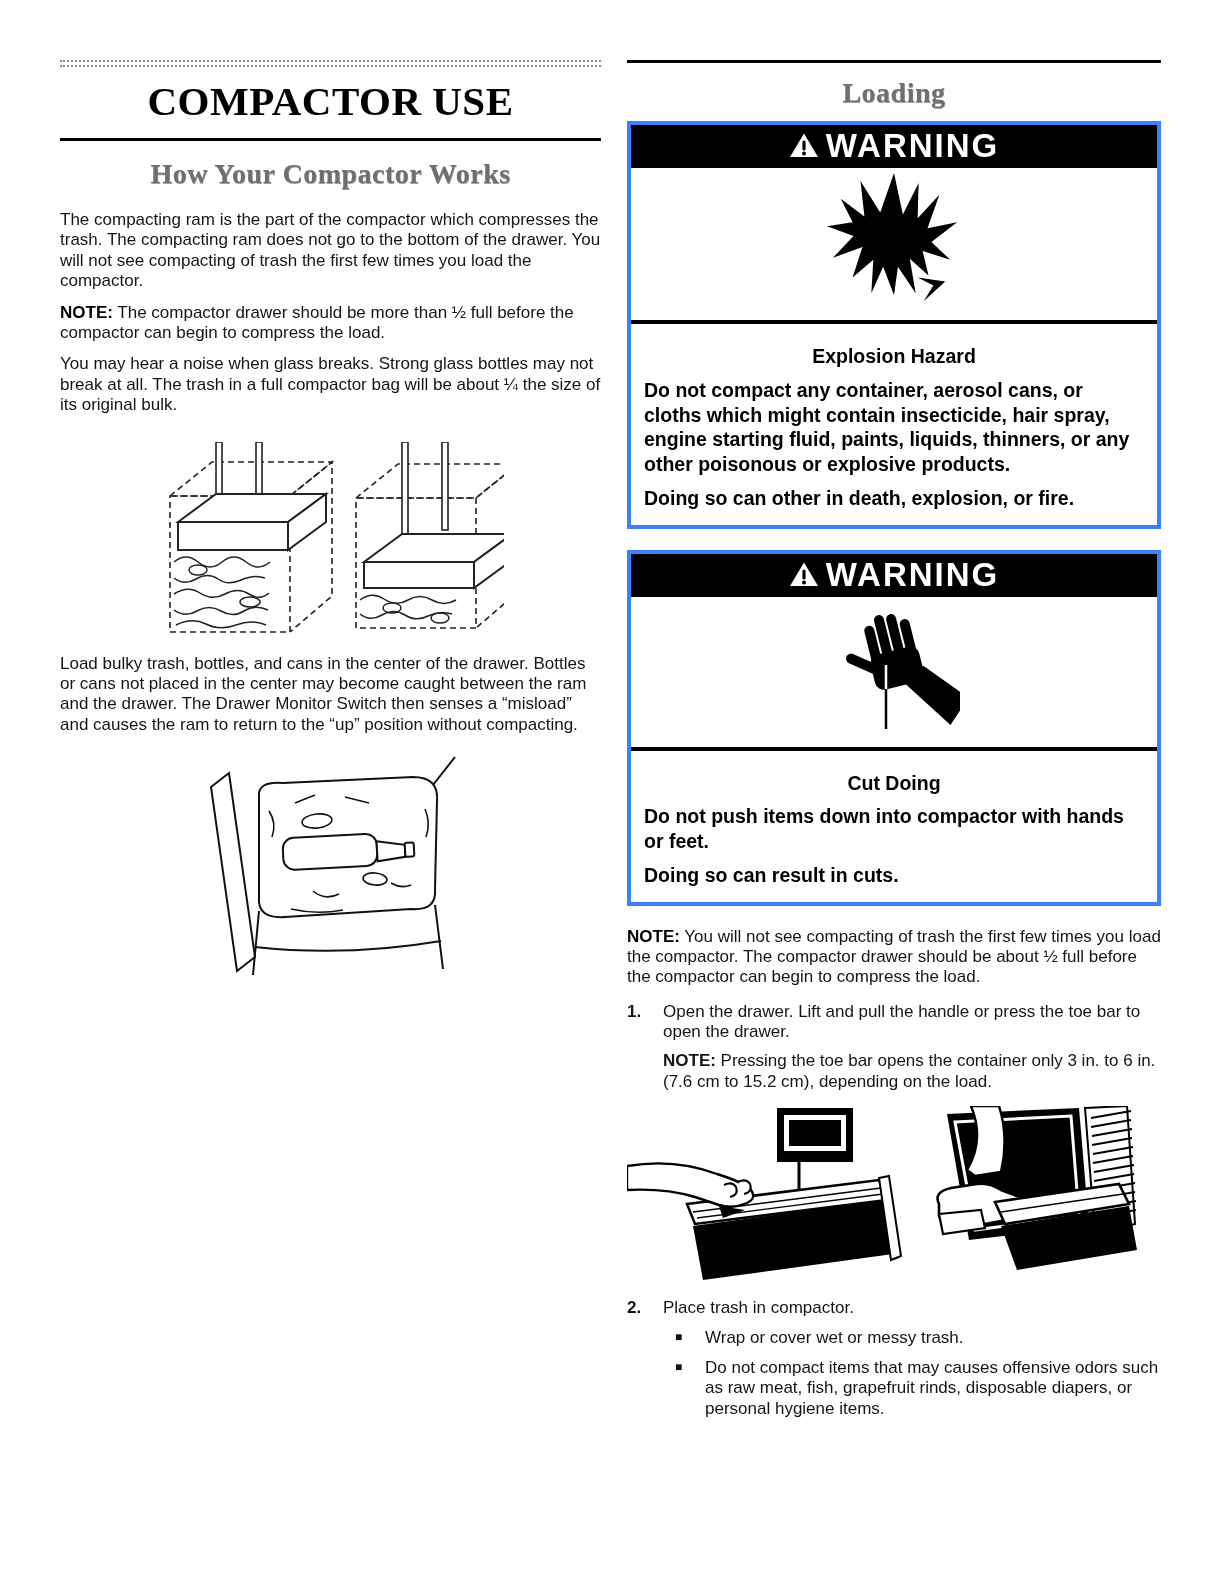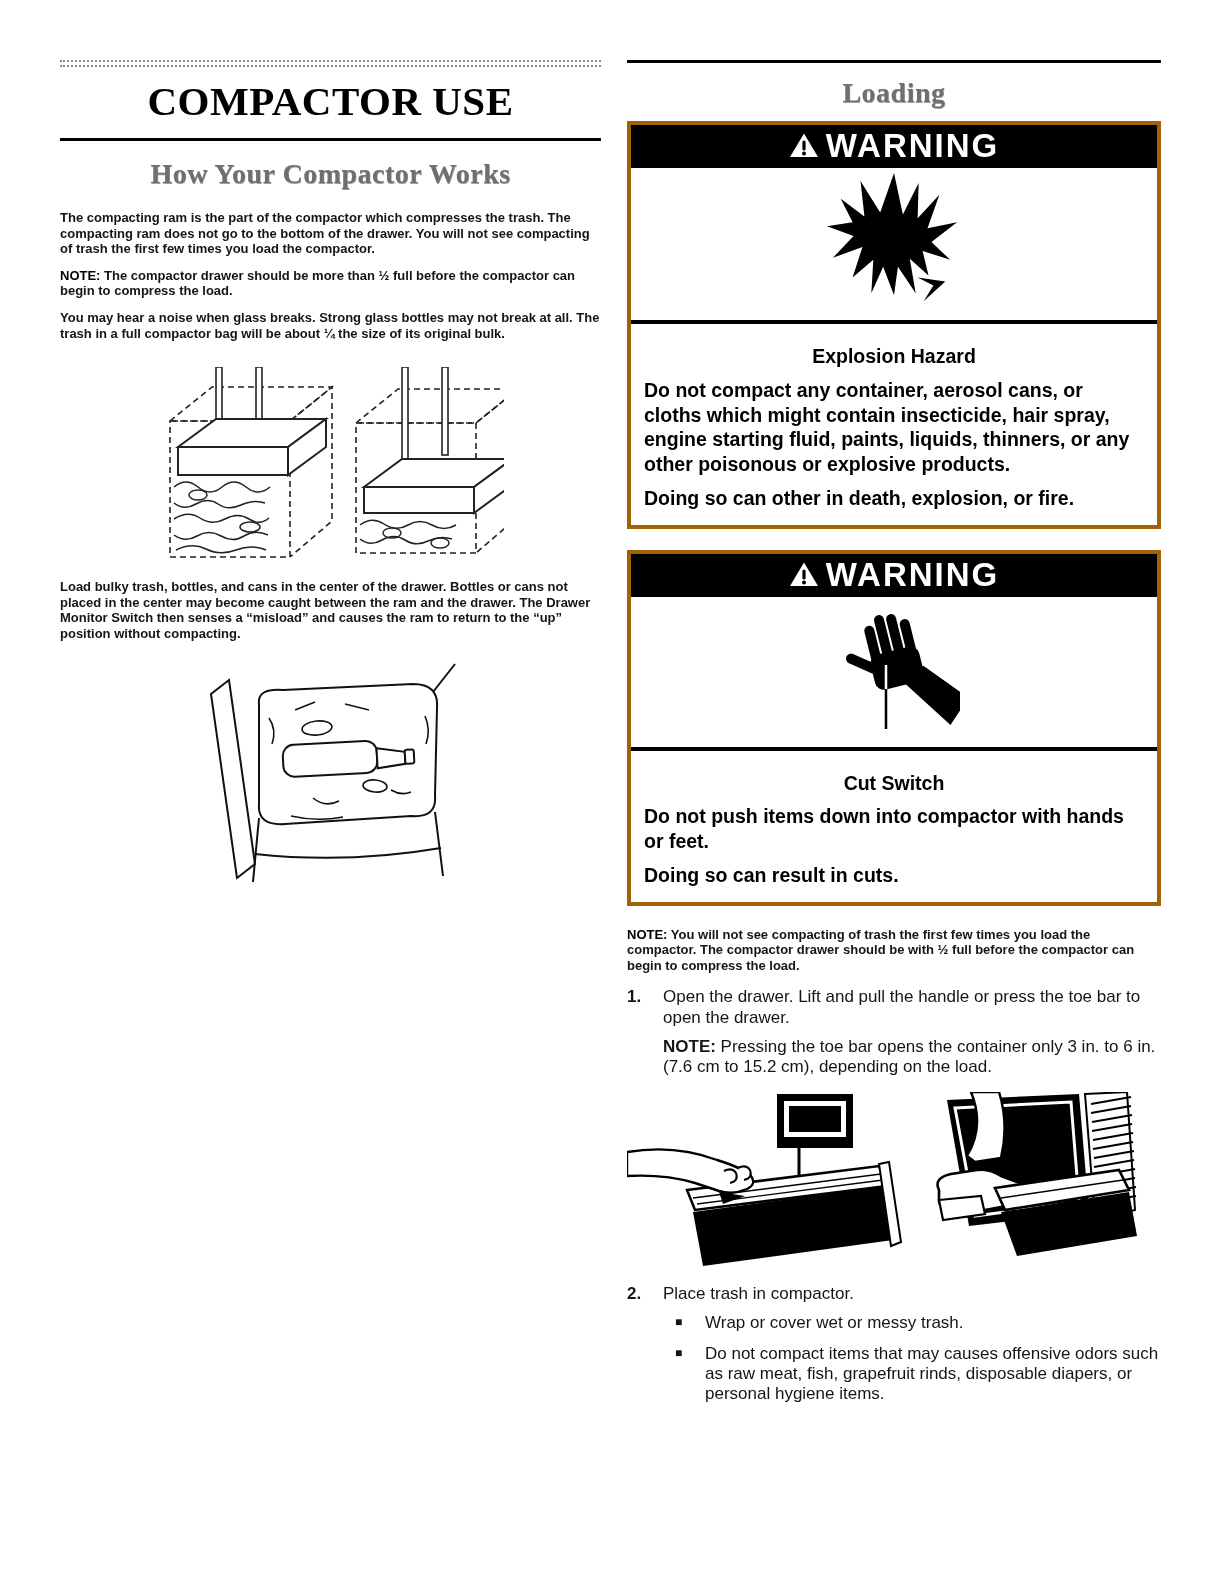--- a/index.html
+++ b/index.html
@@ -11,29 +11,29 @@
   .hatch-rule{height:3px;border-top:2px dotted #8a8a8a;border-bottom:2px dotted #8a8a8a;}
   .solid-rule{height:3px;background:#000;}
 
   .doc-title{font-family:"Liberation Serif",serif;font-weight:700;font-size:41px;line-height:1.05;
              text-align:center;color:#000;margin:13px 0 15px;letter-spacing:.5px;}
   .ghost-heading{font-family:"Liberation Serif",serif;font-weight:700;font-size:28px;text-align:center;
              color:#6f6f6f;margin:17px 0 20px;letter-spacing:.5px;
              text-shadow:.5px .5px 0 #a0a0a0;}
   .col-right .ghost-heading{margin:14px 0 12px;}
 
-  .body-text{font-size:13px;line-height:1.2;margin:0 0 11px;font-weight:bold;}
+  .body-text{font-size:17px;line-height:1.2;margin:0 0 11px;}
   .body-text b{color:#000;}
 
   .figwrap{text-align:center;}
   .fig{display:block;margin:0 auto;}
   .fig-ram{margin-top:26px;margin-bottom:14px;}
   .fig-drawer-top{margin-top:16px;}
 
-  .warnbox{border:4px solid #a16207;margin:0 0 21px;background:#fff;}
+  .warnbox{border:4px solid #3b82f6;margin:0 0 21px;background:#fff;}
   .warnhead{background:#000;color:#fff;display:flex;align-items:center;justify-content:center;gap:7px;padding:4px 0 6px;}
   .warnhead-text{font-size:33px;font-weight:700;letter-spacing:2px;line-height:1;}
   .warnicon-area{display:flex;align-items:center;justify-content:center;height:152px;border-bottom:4px solid #000;}
   .warnbody{padding:20px 13px 14px;font-weight:700;font-size:19.5px;line-height:1.27;color:#000;}
   .hazard-title{text-align:center;margin:0 0 7px;}
   .warnbody p{margin:0 0 9px;}
   .warnbody p:last-child{margin-bottom:0;}
 
   .steps{margin-top:14px;}
   .step{display:flex;font-size:17px;line-height:1.2;margin:0 0 10px;}
@@ -202,27 +202,27 @@
             <rect x="83" y="18" width="10" height="36" rx="5"></rect>
             <rect x="45" y="46" width="50" height="36" rx="9"></rect>
             <rect x="20" y="46" width="34" height="10" rx="5" transform="rotate(38 37 51)"></rect>
             <polygon points="72,78 96,68 132,110 108,132"></polygon>
           </g>
           <line x1="58" y1="60" x2="58" y2="84" stroke="#fff" stroke-width="2.5"></line>
           <line x1="58" y1="84" x2="58" y2="124" stroke="#000" stroke-width="2.5"></line>
         </svg>
       </div>
       <div class="warnbody">
-        <p class="hazard-title">Cut Switch</p>
+        <p class="hazard-title">Cut Doing</p>
         <p>Do not push items down into compactor with hands or feet.</p>
         <p>Doing so can result in cuts.</p>
       </div>
     </div>
 
-    <p class="body-text"><b>NOTE:</b><span> You will not see compacting of trash the first few times you load the compactor. The compactor drawer should be with ½ full before the compactor can begin to compress the load.</span></p>
+    <p class="body-text"><b>NOTE:</b><span> You will not see compacting of trash the first few times you load the compactor. The compactor drawer should be about ½ full before the compactor can begin to compress the load.</span></p>
 
     <div class="steps">
       <div class="step">
         <span class="step-num">1.</span>
         <div class="step-body">
           <div>Open the drawer. Lift and pull the handle or press the toe bar to open the drawer.</div>
           <div class="step-note"><b>NOTE:</b><span> Pressing the toe bar opens the container only 3 in. to 6 in. (7.6 cm to 15.2 cm), depending on the load.</span></div>
         </div>
       </div>
 

